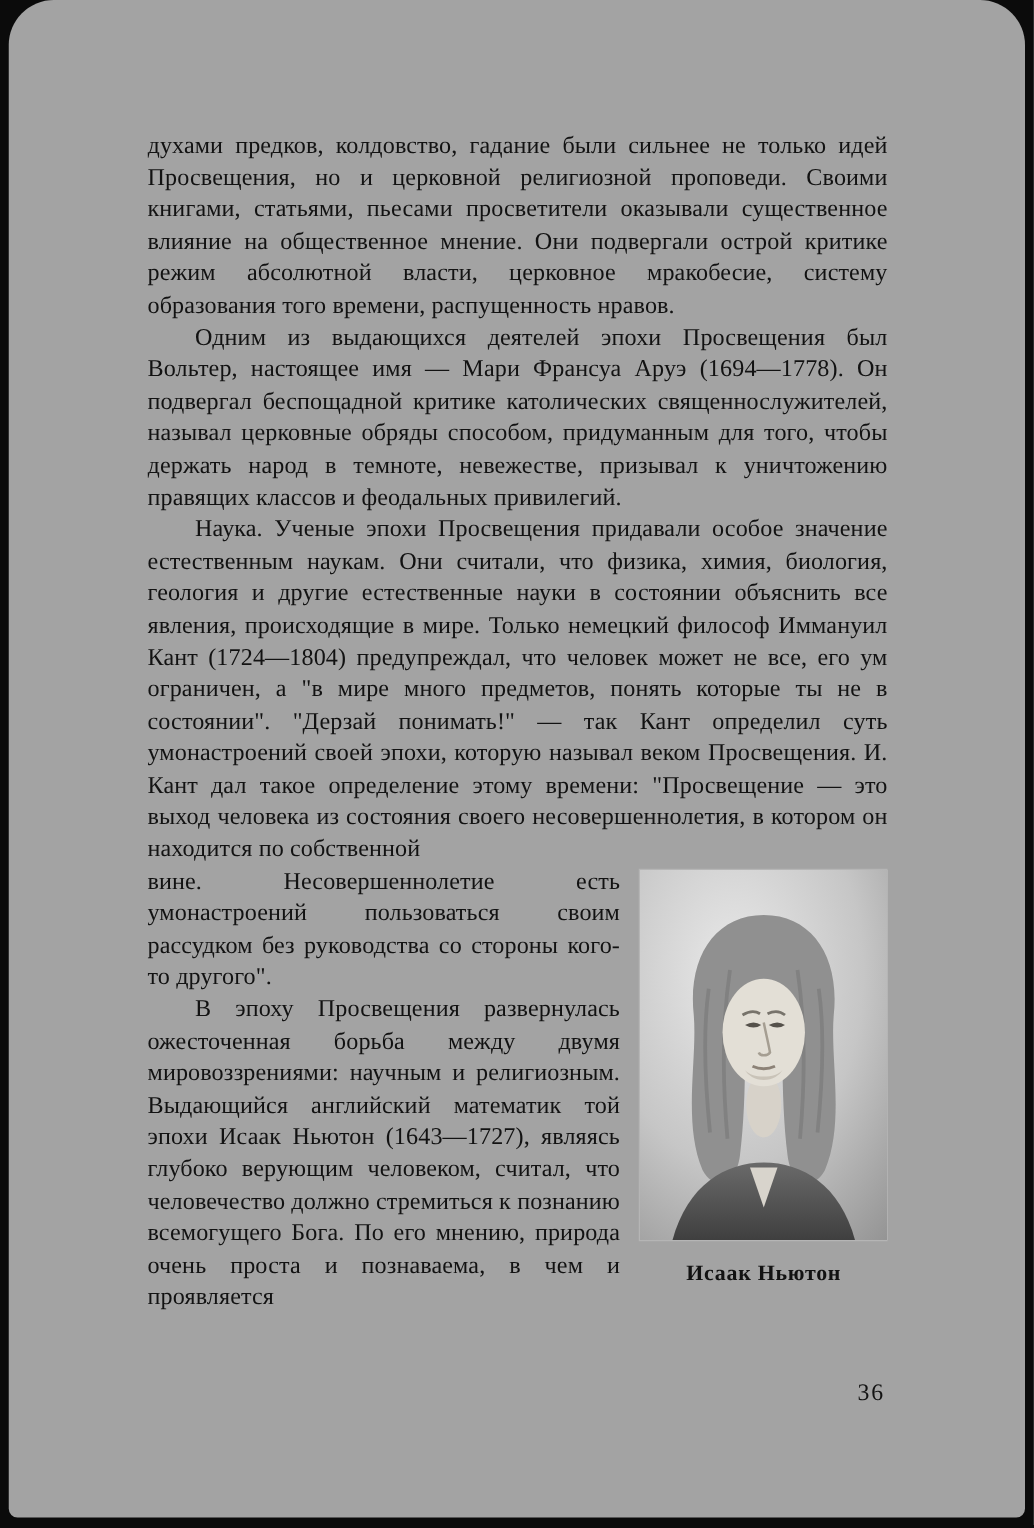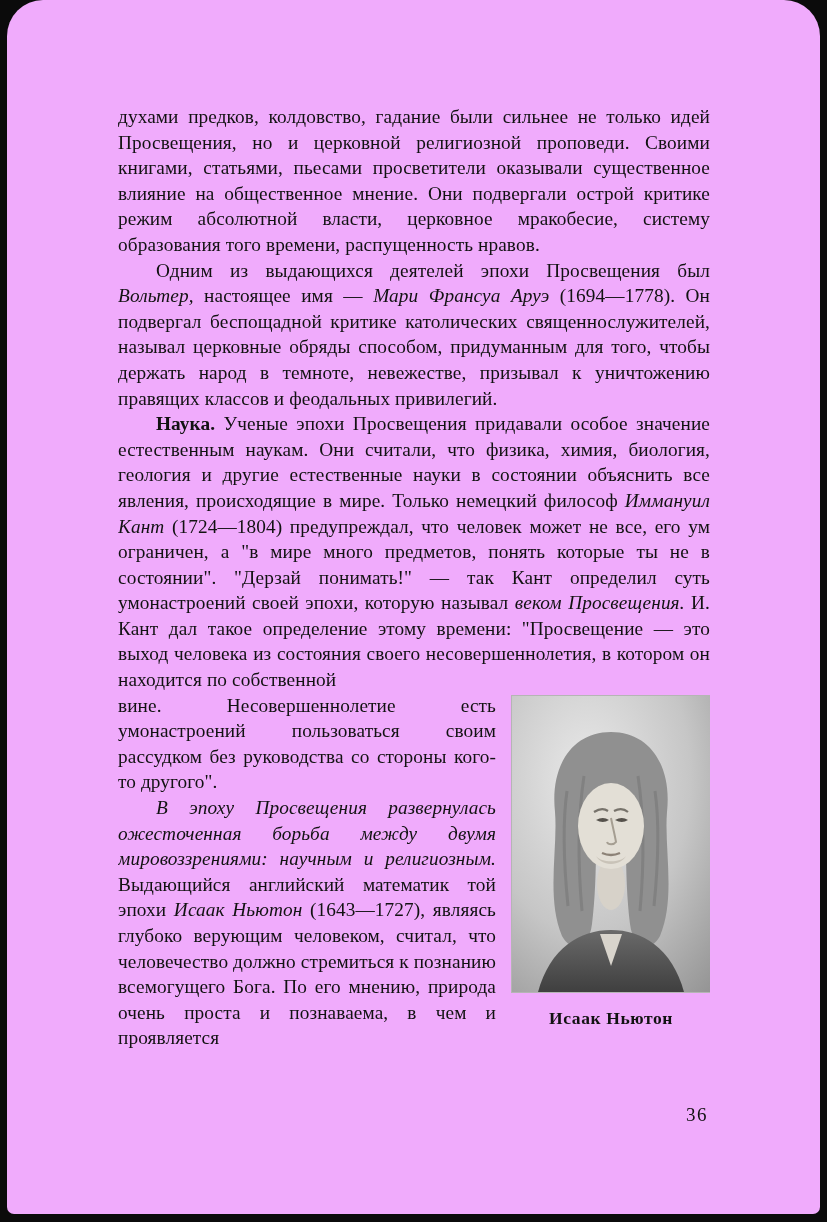--- a/index.html
+++ b/index.html
@@ -6,38 +6,38 @@
   html, body { width:827px; height:1222px; }
   body {
     background:#0b0b0b;
     font-family:"Liberation Serif", serif;
     position:relative;
     overflow:hidden;
   }
   .page {
     position:absolute;
     left:7px; right:7px; top:0; bottom:8px;
-    background:#f0abfc;
+    background:#a3a3a3;
     border-radius:36px 36px 7px 7px;
     overflow:hidden;
   }
   .text-block {
     position:absolute;
     left:111px; right:110px; top:104px; bottom:40px;
     text-align:justify;
     font-size:19.3px;
     line-height:25.6px;
     letter-spacing:0.1px;
     color:#121212;
     overflow:hidden;
   }
   .para { margin:0; }
   .para.indent { text-indent:38px; }
-  .it { font-style:italic; }
-  .bd { font-weight:bold; }
+  .it { }
+  .bd { font-weight:normal; }
   .newton-figure {
     float:right;
     width:198px;
     margin:3px 0 70px 16px;
   }
   .portrait {
     width:198px;
     height:296px;
     background:#c9c9c9;
     box-shadow:0 0 0 1px #b5b5b5;

